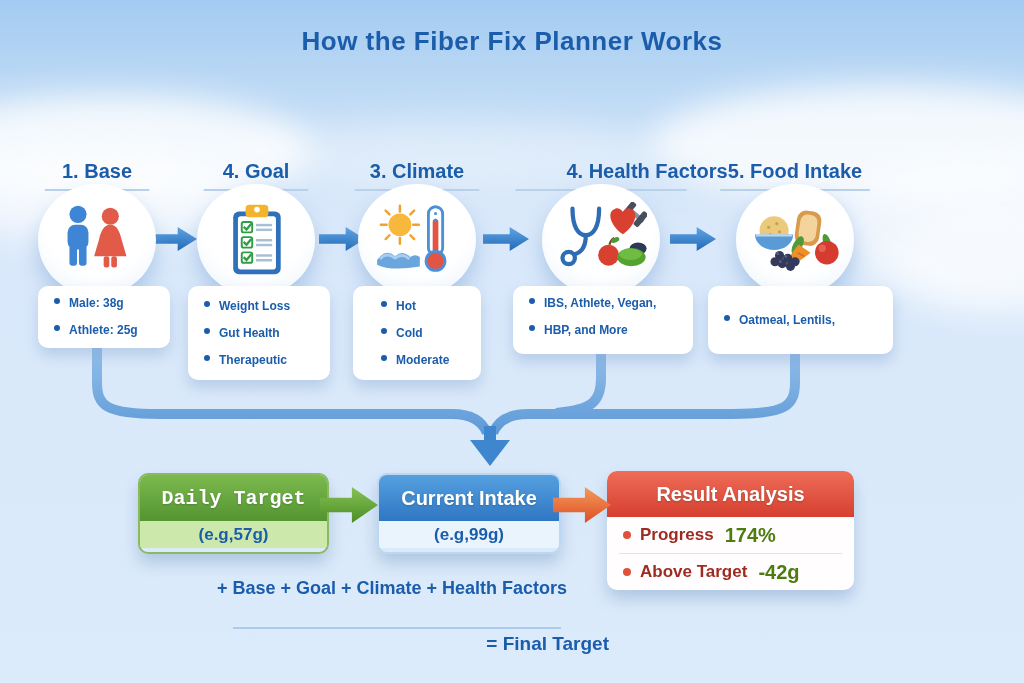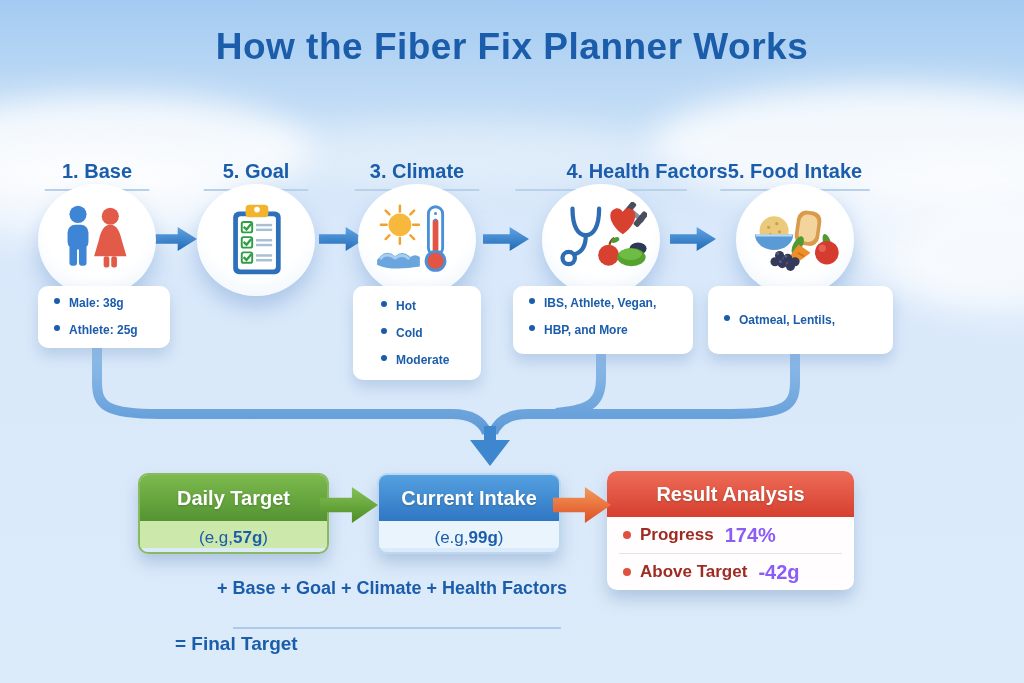--- a/index.html
+++ b/index.html
@@ -4,21 +4,21 @@
 <style>
   html,body{margin:0;padding:0;}
   .stage{
     position:relative;width:1024px;height:683px;overflow:hidden;
     font-family:"Liberation Sans",sans-serif;
     background:linear-gradient(180deg,#a3cbf1 0%,#b7d6f4 10%,#cde2f7 22%,#d9e8fa 32%,#dcebfa 100%);
   }
   .cloud{position:absolute;background:#fff;border-radius:50%;filter:blur(16px);}
   .page-title{
     position:absolute;left:0;top:26px;width:1024px;text-align:center;
-    font-size:37px;font-weight:bold;color:#1b5dab;letter-spacing:.5px;
+    font-size:26px;font-weight:bold;color:#1b5dab;letter-spacing:.5px;
   }
   .ribbon{
     position:absolute;left:334px;top:84px;width:356px;height:31px;
     background:linear-gradient(180deg,#549adf 0%,#3177c4 55%,#2163b0 100%);
     border-radius:3px;box-shadow:0 4px 9px rgba(30,80,140,.3);
     display:flex;align-items:center;justify-content:center;
     font-size:18px;font-weight:bold;color:#ffffff;text-shadow:0 1px 2px rgba(10,50,100,.4);
   }
   .ribbon-tail{position:absolute;top:6px;width:30px;height:26px;background:#2467ad;}
   .ribbon-tail.left{left:-25px;clip-path:polygon(100% 0,100% 100%,0 100%,30% 50%,0 0);}
@@ -45,69 +45,69 @@
   .card ul{list-style:none;margin:0;padding:10px 10px 10px 16px;width:100%;}
   .card li{display:flex;align-items:baseline;gap:9px;
     font-size:12px;font-weight:bold;color:#1b5dab;line-height:27px;white-space:nowrap;}
   .dot{flex:0 0 auto;width:6px;height:6px;border-radius:50%;background:#1b5dab;position:relative;top:-3px;}
   .nobullet .dot{visibility:hidden;}
   .converge{position:absolute;left:0;top:0;z-index:1;pointer-events:none;}
   .flow-box{position:absolute;border-radius:10px;overflow:hidden;z-index:2;
     box-shadow:0 9px 16px rgba(110,145,190,.4);}
   .flow-head{height:46px;display:flex;align-items:center;justify-content:center;
     font-size:20px;font-weight:bold;color:#fff;text-shadow:0 1px 2px rgba(40,60,40,.3);}
-  .flow-body{display:flex;align-items:flex-end;justify-content:center;
-    font-size:17px;color:#1b5dab;}
+  .flow-body{display:flex;align-items:center;justify-content:center;
+    font-size:17px;color:#1b5dab;font-weight:bold;}
   .box-daily{left:138px;top:473px;width:187px;height:77px;border:2px solid #8ab95e;}
-  .box-daily .flow-head{background:linear-gradient(180deg,#7cba4e,#549431);}
+  .box-daily .flow-head{background:linear-gradient(180deg,#7cba4e,#549431);font-family:Liberation Mono, monospace;}
   .box-daily .flow-body{height:27px;background:#cde8ab;}
   .box-intake{left:377px;top:473px;width:180px;height:77px;border:2px solid #bcd7ef;}
   .box-intake .flow-head{background:linear-gradient(180deg,#55a0e0,#2f77c3);}
   .box-intake .flow-body{height:27px;background:#e9f4fd;}
   .box-result{left:607px;top:471px;width:247px;height:119px;background:#fffdfd;}
   .box-result .flow-head{background:linear-gradient(180deg,#ee6d58,#d63f30);}
   .big-arrow{position:absolute;width:58px;height:36px;z-index:3;
     clip-path:polygon(0 30%,55% 30%,55% 0,100% 50%,55% 100%,55% 70%,0 70%);}
   .arrow-green{left:320px;top:487px;background:linear-gradient(180deg,#86c356,#4c8c24);}
   .arrow-orange{left:553px;top:487px;background:linear-gradient(180deg,#f49a5a,#dd4f26);}
   .result-row{display:flex;align-items:baseline;gap:9px;padding:0 16px;height:36px;
     align-items:center;}
   .result-dot{width:8px;height:8px;border-radius:50%;background:#e0503f;flex:0 0 auto;}
   .result-label{font-size:17px;font-weight:bold;color:#9e2b21;}
-  .result-value{font-size:20px;font-weight:bold;color:#8b5cf6;margin-left:2px;}
+  .result-value{font-size:20px;font-weight:bold;color:#4d7c0f;margin-left:2px;}
   .result-divider{height:1px;background:#e6e2e1;margin:0 12px;}
   .formula-row{position:absolute;left:175px;top:568px;width:434px;height:24px;
     display:flex;align-items:center;justify-content:center;gap:12px;z-index:2;}
   .formula-dash{height:3px;background:#2b6db5;border-radius:2px;}
   .dash-left{width:100px;}
   .dash-arrow{width:132px;height:22px;background:#1d62b0;
     clip-path:polygon(0 44%,82% 44%,82% 12%,100% 50%,82% 88%,82% 56%,0 56%);}
   .formula-text{font-size:18px;font-weight:bold;color:#1b5dab;white-space:nowrap;}
   .formula-expr{position:absolute;left:175px;top:578px;width:434px;text-align:center;
     font-size:18px;font-weight:bold;color:#1b5dab;}
   .formula-divider{position:absolute;left:233px;top:627px;width:328px;height:2px;background:#9cc0e4;opacity:.75;}
-  .formula-final{position:absolute;left:175px;top:633px;width:434px;text-align:left;
+  .formula-final{position:absolute;left:175px;top:633px;width:434px;text-align:right;
     font-size:19px;font-weight:bold;color:#1b5dab;}
 </style>
 </head>
 <body>
 
 <div class="stage">
 
   <div class="cloud" style="left:-90px;top:95px;width:400px;height:110px;opacity:.8;"></div>
   <div class="cloud" style="left:-60px;top:150px;width:310px;height:95px;opacity:.6;"></div>
   <div class="cloud" style="left:240px;top:120px;width:430px;height:70px;opacity:.35;"></div>
   <div class="cloud" style="left:650px;top:85px;width:480px;height:120px;opacity:.8;"></div>
   <div class="cloud" style="left:840px;top:160px;width:270px;height:140px;opacity:.55;"></div>
   <div class="cloud" style="left:890px;top:195px;width:230px;height:120px;opacity:.5;"></div>
 
   <div class="page-title">How the Fiber Fix Planner Works</div>
 
   <div class="step-label" style="left:97px;">1. Base</div>
-  <div class="step-label" style="left:256px;">5. Goal</div>
+  <div class="step-label" style="left:256px;">4. Goal</div>
   <div class="step-label" style="left:417px;">3. Climate</div>
   <div class="step-label" style="left:601px;margin-left:46px;">4. Health Factors</div>
   <div class="step-label" style="left:795px;">5. Food Intake</div>
   <div class="step-underline" style="left:97px;width:105px;"></div>
   <div class="step-underline" style="left:256px;width:105px;"></div>
   <div class="step-underline" style="left:417px;width:125px;"></div>
   <div class="step-underline" style="left:601px;width:172px;"></div>
   <div class="step-underline" style="left:795px;width:150px;"></div>
 
   <svg class="converge" width="1024" height="683" viewBox="0 0 1024 683">
@@ -249,20 +249,36 @@
 
   <div class="card" style="left:38px;width:132px;height:62px;">
     <ul>
       <li>
           <span class="dot"></span>
           <span><span>Male: </span><b>38g</b></span>
         </li>
       <li>
           <span class="dot"></span>
           <span><span>Athlete: </span><b>25g</b></span>
+        </li>
+    </ul>
+  </div>
+  <div class="card" style="left:188px;width:142px;height:94px;">
+    <ul>
+      <li>
+          <span class="dot"></span>
+          <span>Weight Loss</span>
+        </li>
+      <li>
+          <span class="dot"></span>
+          <span>Gut Health</span>
+        </li>
+      <li>
+          <span class="dot"></span>
+          <span>Therapeutic</span>
         </li>
     </ul>
   </div>
   <div class="card" style="left:353px;width:128px;height:94px;">
     <ul style="padding-left:28px;">
       <li>
           <span class="dot"></span>
           <span>Hot</span>
         </li>
       <li>

